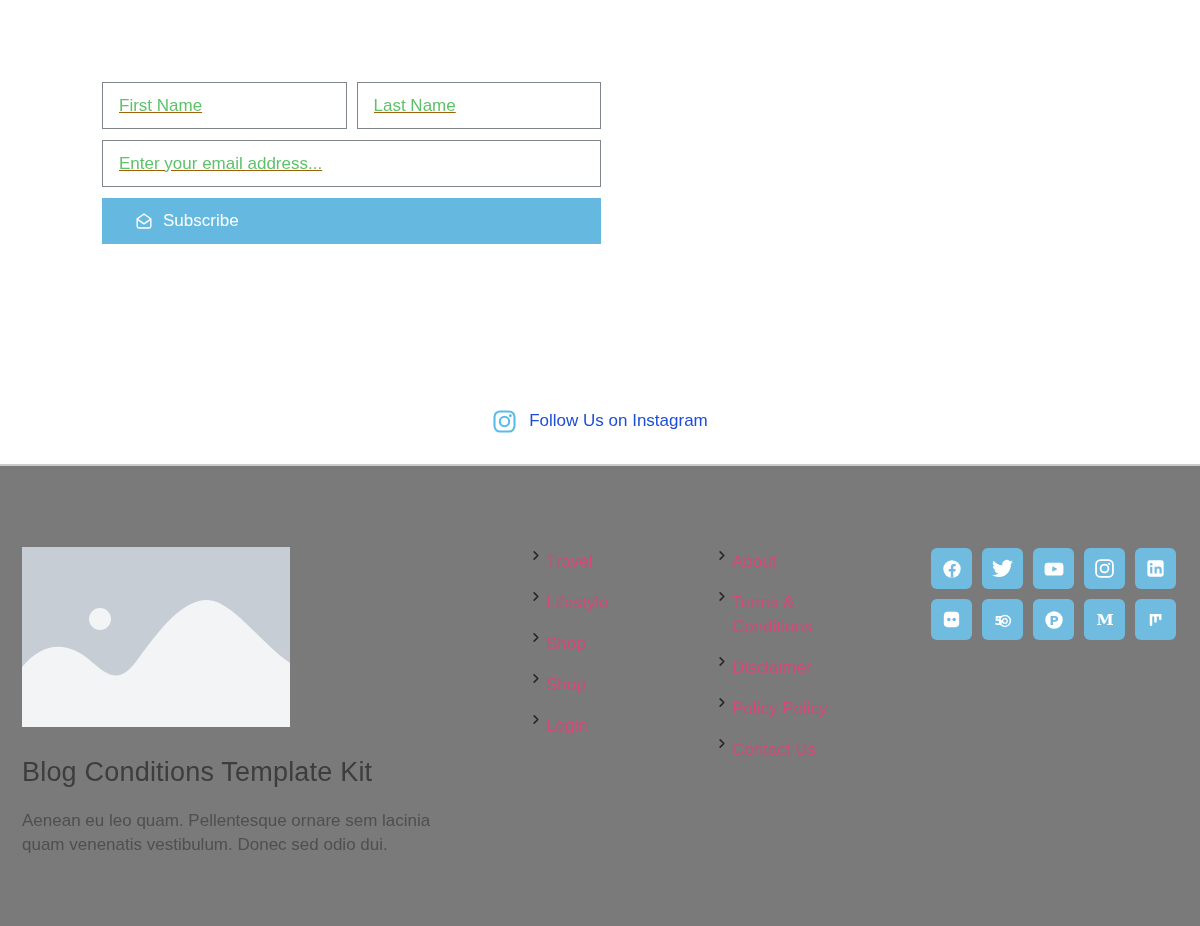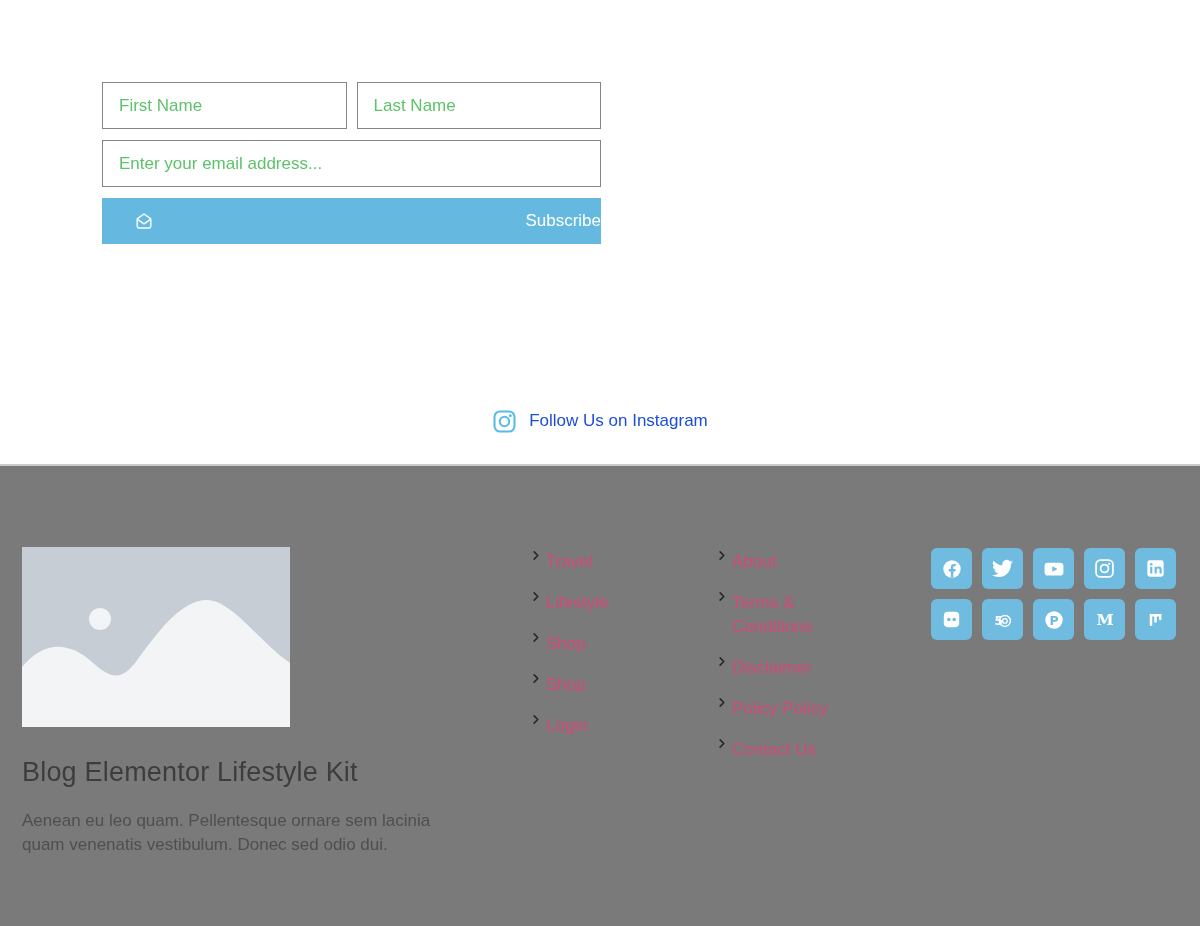--- a/index.html
+++ b/index.html
@@ -5,27 +5,27 @@
   * { margin:0; padding:0; box-sizing:border-box; }
   html,body { width:1200px; height:926px; background:#ffffff; overflow:hidden;
               font-family:"Liberation Sans", sans-serif; }
 
   
   .top-section { position:relative; width:1200px; height:464px; background:#ffffff; }
 
   .subscribe-form { position:absolute; left:102px; top:82px; width:499px; }
   .name-row { display:flex; gap:10px; margin-bottom:11px; }
   .field { height:47px; width:100%; border:1px solid #7f858a; background:#fff;
-           font-size:17px; padding:0 16px; color:#6d28d9; outline:none;
-           font-family:"Liberation Sans", sans-serif; }
+           font-size:17px; padding:0 16px; color:#a16207; outline:none;
+           font-family:"Liberation Sans", sans-serif;text-decoration:underline; }
   .field::placeholder { color:#5ec26b; opacity:1; }
   .email-wrap { margin-bottom:11px; }
   .subscribe-btn { width:100%; height:46px; border:none; background:#65b9e0; color:#ffffff;
                    font-size:17px; font-family:"Liberation Sans", sans-serif; cursor:pointer;
-                   display:flex; align-items:center; justify-content:space-between; gap:9px;padding-left:32px; }
+                   display:flex; align-items:center; justify-content:flex-start; gap:9px;padding-left:32px; }
   .subscribe-btn svg { display:block; }
 
   .instagram-row { position:absolute; left:0; top:397px; width:1200px; height:48px;
                    display:flex; align-items:center; justify-content:center; gap:12px;
                    cursor:pointer; text-decoration:none; }
   .insta-banner-icon { color:#56bce8; width:25px; height:25px; display:block; }
   .insta-banner-label { font-size:17px; color:#1d4ed8; }
 
   
   .footer { position:relative; width:1200px; height:462px; background:#7a7a7a;
@@ -93,21 +93,21 @@
 </div>
 
 <div class="footer">
 
   <div class="col-brand">
     <svg class="brand-image" viewBox="0 0 268 180">
       <rect width="268" height="180" fill="#c6cdd4"></rect>
       <circle cx="78" cy="72" r="11" fill="#f2f4f6"></circle>
       <path d="M0 120 C 22 94 46 94 70 115 C 90 133 100 134 116 112 C 140 79 162 52 186 53 C 212 55 238 96 268 116 L268 180 L0 180 Z" fill="#f2f4f6"></path>
     </svg>
-    <h2 class="brand-title">Blog Elementor Lifestyle Kit</h2>
+    <h2 class="brand-title">Blog Conditions Template Kit</h2>
     <p class="brand-desc">Aenean eu leo quam. Pellentesque ornare sem lacinia quam venenatis vestibulum. Donec sed odio dui.</p>
   </div>
 
   <ul class="menu menu-primary">
     <li>
       <svg class="chevron" width="11" height="11" viewBox="0 0 24 24">
           <path d="M9 4l8 8-8 8" stroke="#262626" stroke-width="3.4" fill="none" stroke-linecap="round" stroke-linejoin="round"></path>
         </svg>
       <a>Travel</a>
     </li>

